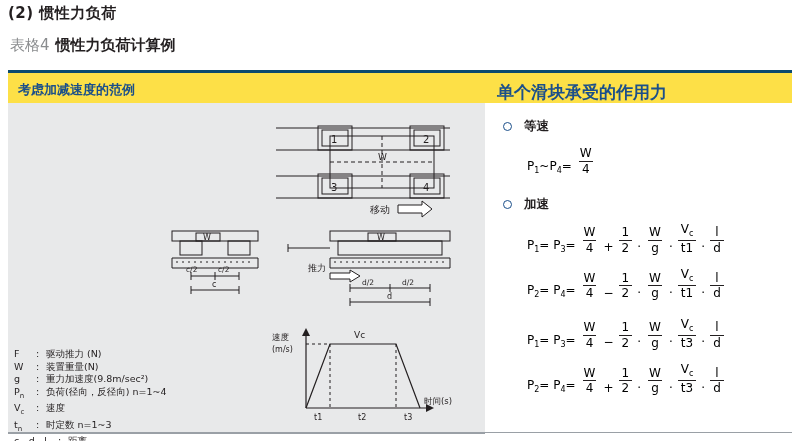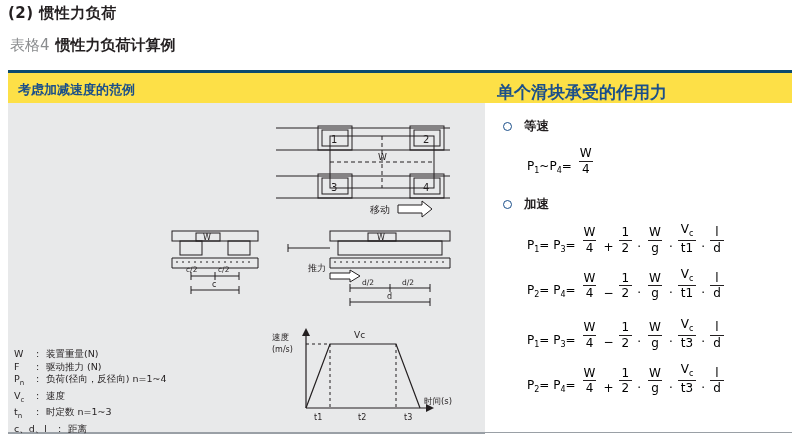--- a/index.html
+++ b/index.html
@@ -322,22 +322,23 @@
       <text class="lbl" x="272" y="352" font-size="8">(m/s)</text>
       <text class="lbl" x="354" y="338" font-size="9">Vc</text>
       <text class="lbl" x="424" y="404" font-size="8.5">时间(s)</text>
       <text class="lbl" x="314" y="420" font-size="8">t1</text>
       <text class="lbl" x="358" y="420" font-size="8">t2</text>
       <text class="lbl" x="404" y="420" font-size="8">t3</text>
     </g>
   </svg>
 
   <div class="legend">
+    <div class="row"><span class="sym">F</span><span class="colon">:</span><span>驱动推力 (N)</span></div>
     <div class="row"><span class="sym">W</span><span class="colon">:</span><span>装置重量(N)</span></div>
-    <div class="row"><span class="sym">F</span><span class="colon">:</span><span>驱动推力 (N)</span></div>
+    <div class="row"><span class="sym">g</span><span class="colon">:</span><span>重力加速度(9.8m/sec²)</span></div>
     <div class="row"><span class="sym"><span>P</span><sub>n</sub></span><span class="colon">:</span><span>负荷(径向，反径向) n=1~4</span></div>
     <div class="row"><span class="sym"><span>V</span><sub>c</sub></span><span class="colon">:</span><span>速度</span></div>
     <div class="row"><span class="sym"><span>t</span><sub>n</sub></span><span class="colon">:</span><span>时定数 n=1~3</span></div>
     <div class="row"><span class="sym" style="width:44px">c、d、l</span><span class="colon">:</span><span>距离</span></div>
   </div>
 
   <div class="f-block" style="left:503px; top:118px;">
     <div class="f-head">
       <span class="bullet"></span>
       <span>等速</span>

